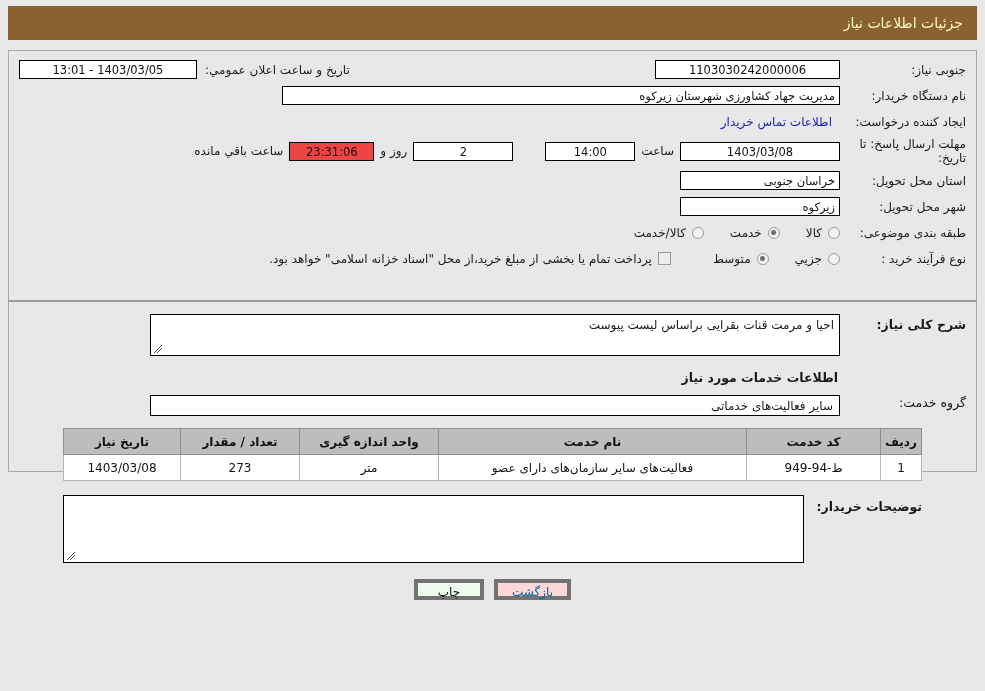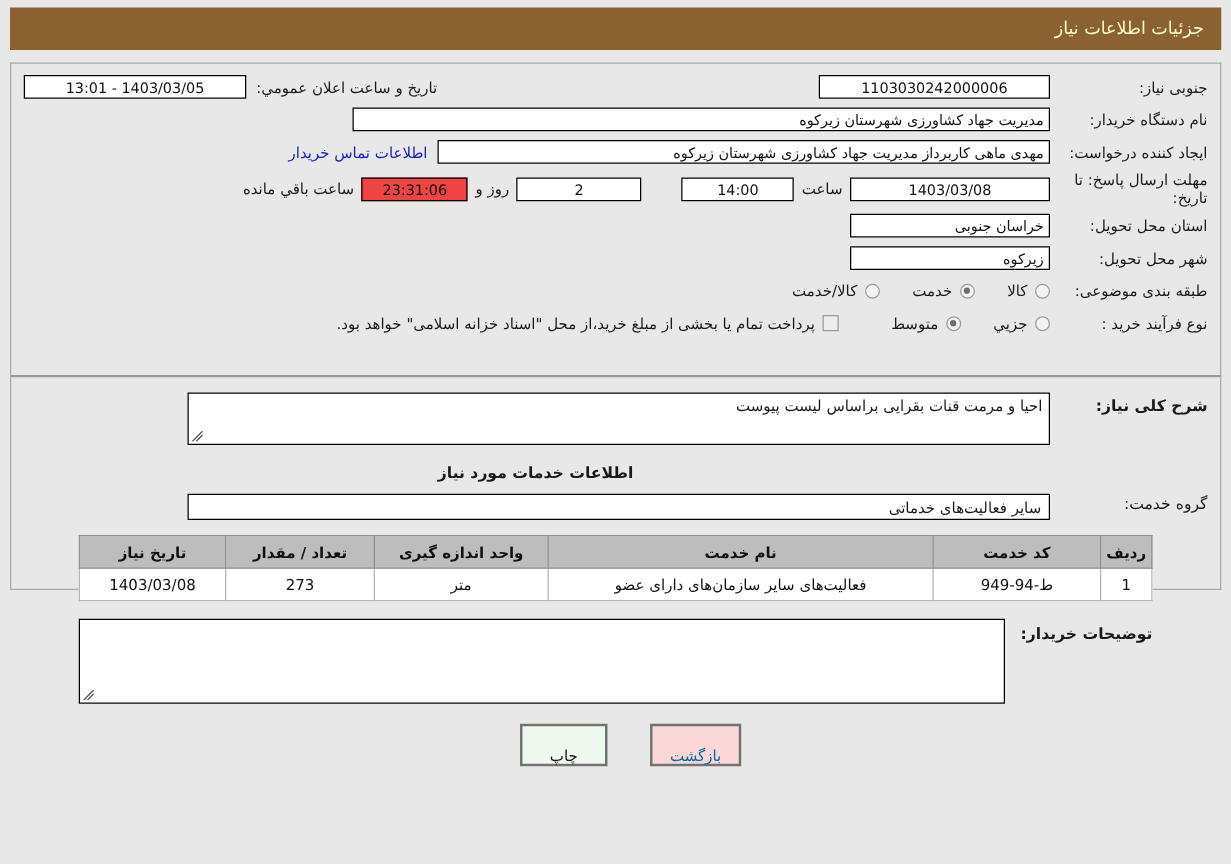--- a/index.html
+++ b/index.html
@@ -282,31 +282,30 @@
   }
 
   
   .footer {
     display: flex;
     justify-content: center;
     gap: 10px;
     padding-top: 16px;
   }
   .btn {
-    border: 2px solid #737373;
+    border: 4px solid #737373;
     height: 21px;
     line-height: 19px;
     min-width: 70px;
     font-size: 12px;
     text-align: center;
-    padding: 15px 14px;
+    padding: 0 14px;
     box-sizing: border-box;
     cursor: pointer;
     font-family: "DejaVu Sans", sans-serif;
-    margin-left: 24px;
   }
   .btn-print  { background: #eefaee; color: #111; }
   .btn-back   { background: #fbd7d7; color: #0369a1; }
 </style>
 </head>
 <body>
 
 <div class="watermark">
   <svg class="wm-shield" viewBox="0 0 100 112">
     <path d="M50 3 L95 19 V57 C95 83 74 101 50 109 C26 101 5 83 5 57 V19 Z" fill="none" stroke="#e9c9c9" stroke-width="7"></path>
@@ -329,21 +328,20 @@
       <div class="fld fld-pub" style="margin-right:8px;">1403/03/05 - 13:01</div>
     </div>
 
     <div class="row">
       <div class="lbl lbl-w">نام دستگاه خریدار:</div>
       <div class="fld fld-long right">مدیریت جهاد کشاورزی شهرستان زیرکوه</div>
     </div>
 
     <div class="row">
       <div class="lbl lbl-w">ایجاد کننده درخواست:</div>
-      <div class="fld right" style="width:490px;">مهدی ماهی کاربرداز مدیریت جهاد کشاورزی شهرستان زیرکوه</div>
       <div class="link">اطلاعات تماس خریدار</div>
     </div>
 
     <div class="row">
       <div class="lbl lbl-w" style="white-space:normal;line-height:14px;">مهلت ارسال پاسخ: تا تاریخ:</div>
       <div class="fld fld-date">1403/03/08</div>
       <div class="small-lbl">ساعت</div>
       <div class="fld fld-time">14:00</div>
       <div style="width:32px"></div>
       <div class="fld fld-days">2</div>
@@ -405,21 +403,21 @@
     <div class="desc-row">
       <div class="desc-lbl">شرح کلی نیاز:</div>
       <div class="textarea">
         <span>احیا و مرمت قنات بقرایی براساس لیست پیوست</span>
         <svg class="resize-grip" viewBox="0 0 10 10">
           <path d="M1 9 L9 1 M4 9 L9 4" stroke="#555" stroke-width="1" fill="none"></path>
         </svg>
       </div>
     </div>
 
-    <div class="section-title" style="padding-right:128px;text-align:center;">اطلاعات خدمات مورد نیاز</div>
+    <div class="section-title" style="padding-right:128px;">اطلاعات خدمات مورد نیاز</div>
 
     <div class="desc-row">
       <div class="grp-lbl">گروه خدمت:</div>
       <div class="fld-group">سایر فعالیت‌های خدماتی</div>
     </div>
 
     <div class="tbl-wrap">
       <table class="grid">
         <thead>
           <tr>

